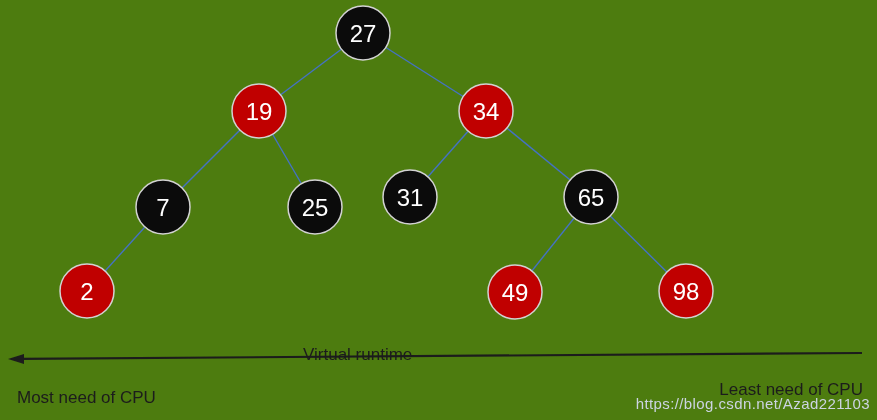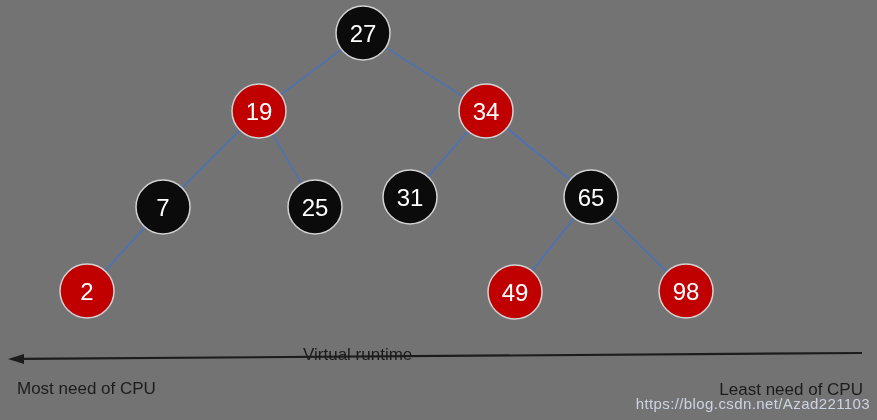--- a/index.html
+++ b/index.html
@@ -1,20 +1,20 @@
 <!DOCTYPE html>
 <html><head>
 <meta charset="utf-8">
 <style>
   html, body { margin: 0; padding: 0; background: #ffffff; }
   .canvas {
     position: relative;
     width: 877px;
     height: 420px;
-    background: #737373;
+    background: #4d7c0f;
     font-family: "Liberation Sans", sans-serif;
     overflow: hidden;
   }
   .canvas svg {
     position: absolute;
     left: 0; top: 0;
     width: 877px; height: 420px;
   }
   .caption {
     position: absolute;
@@ -22,21 +22,21 @@
     top: 317px;
     font-size: 17px;
     color: #1c1c1c;
     z-index: 2;
     white-space: nowrap;
     margin-top: 28px;
   }
   .left-label {
     position: absolute;
     left: 17px;
-    top: 379px;
+    top: 388px;
     font-size: 17px;
     color: #1c1c1c;
     z-index: 2;
     white-space: nowrap;
   }
   .right-label {
     position: absolute;
     right: 14px;
     top: 380px;
     font-size: 17px;

